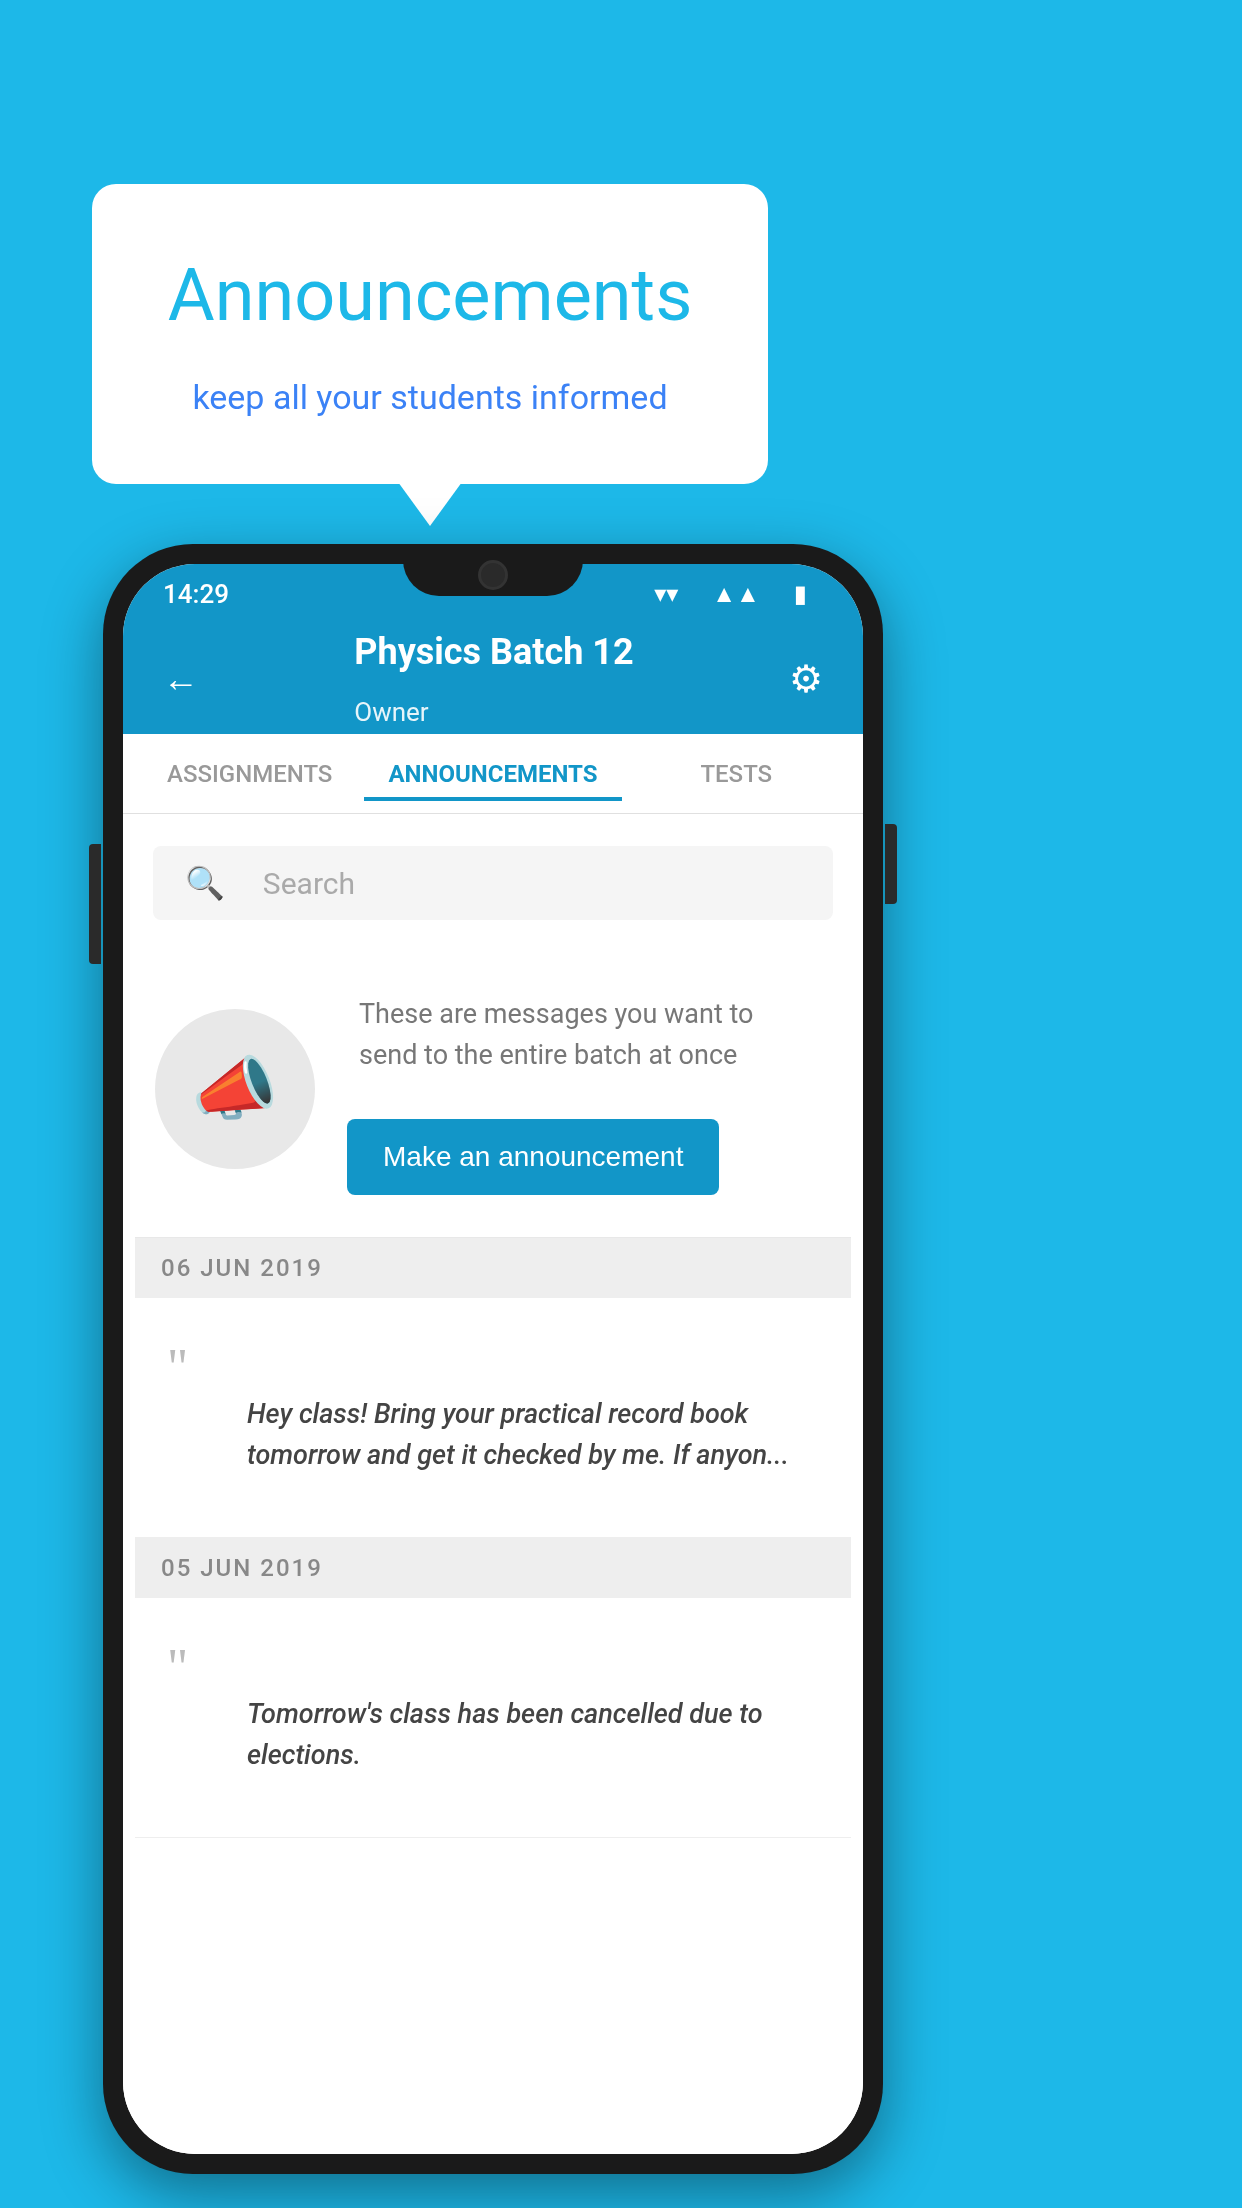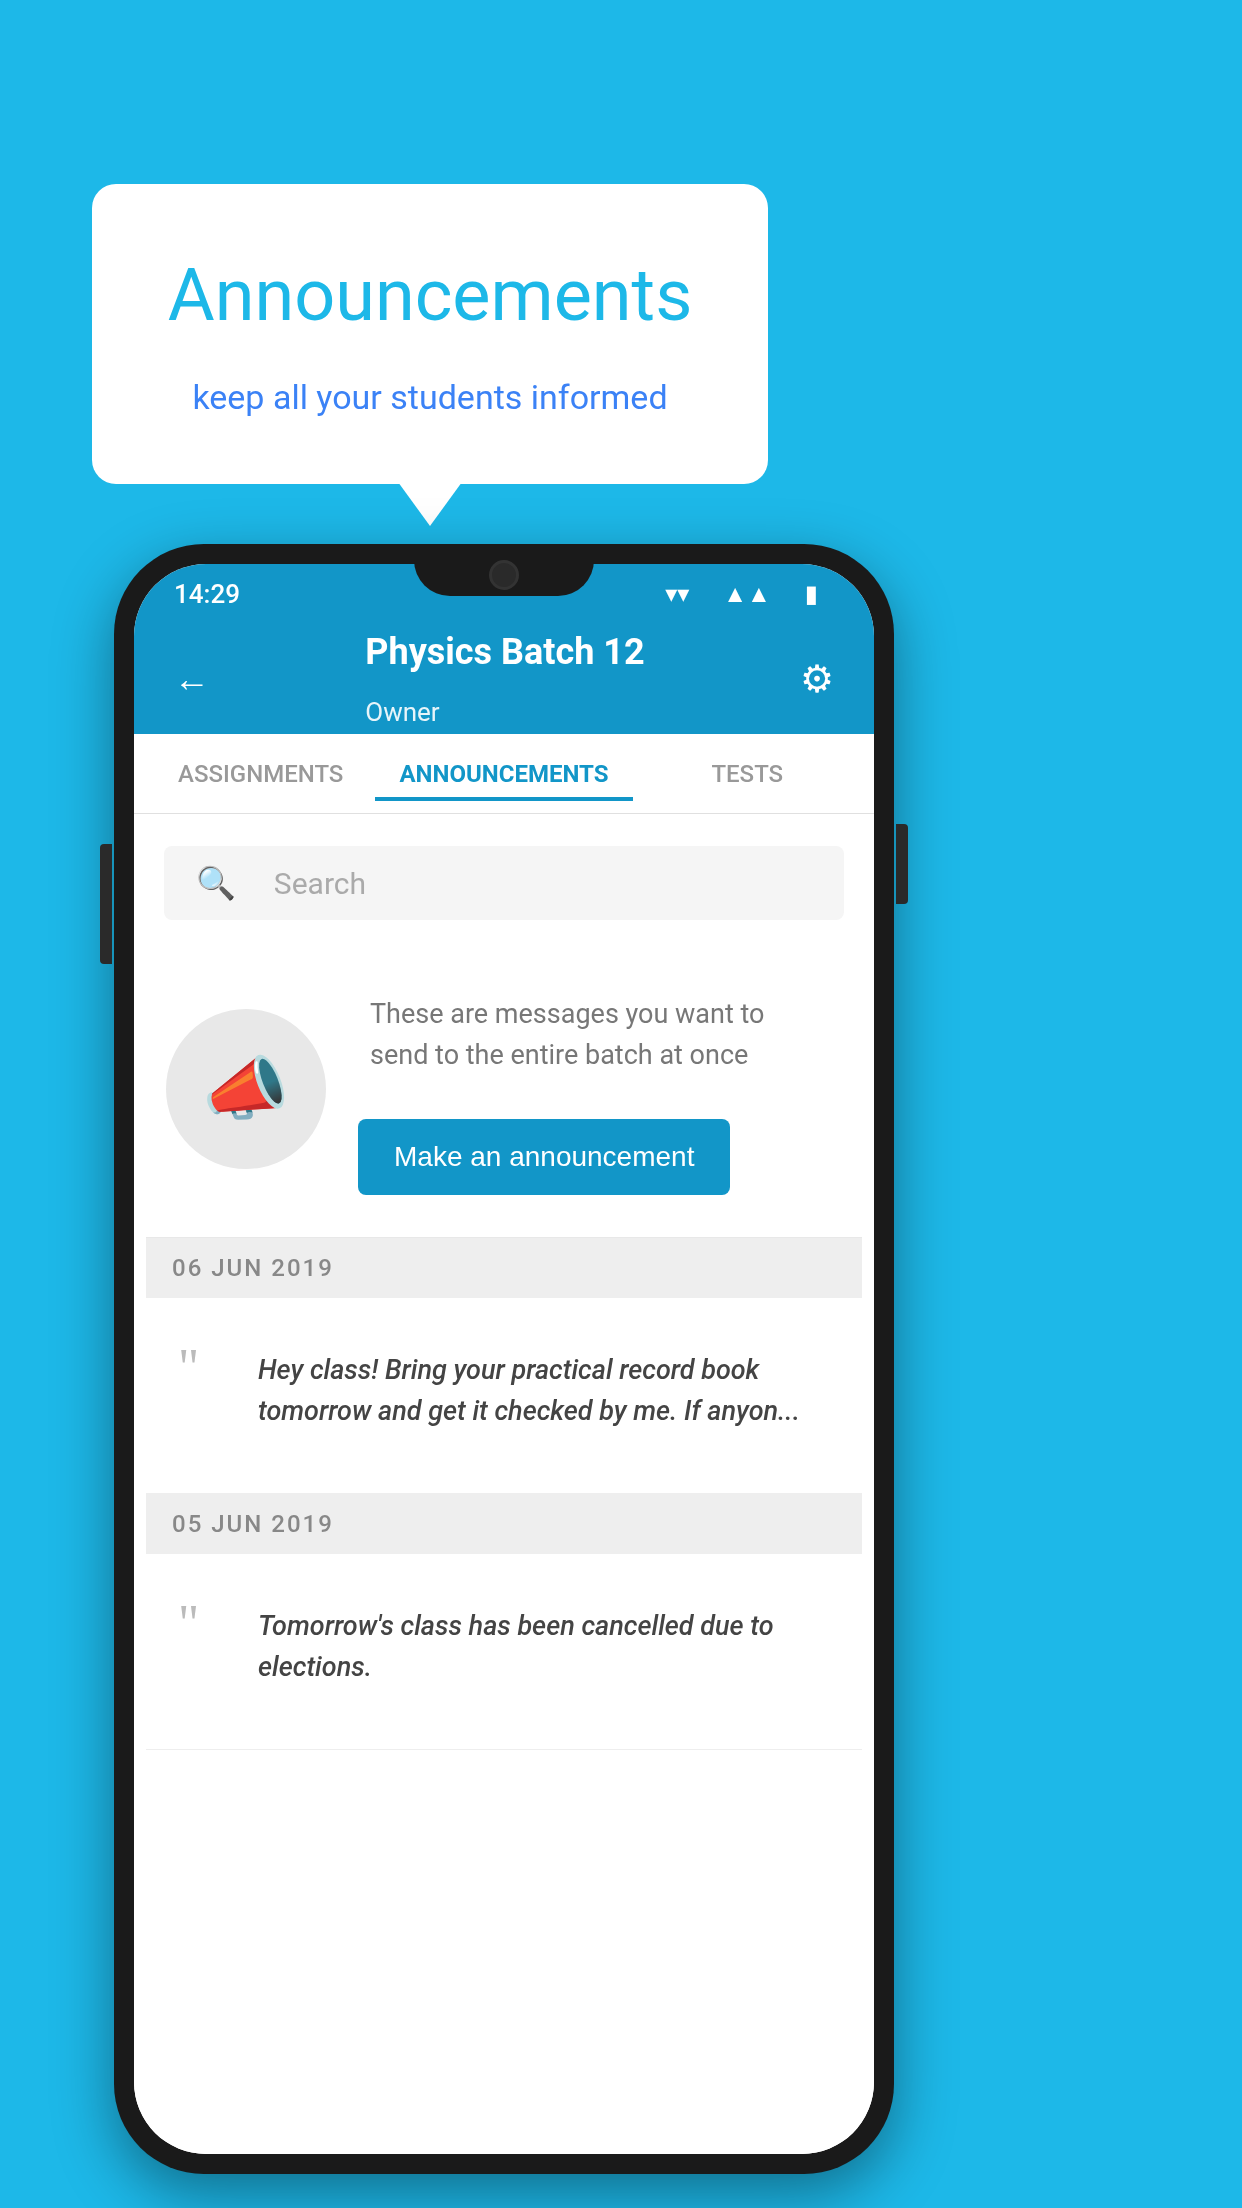--- a/index.html
+++ b/index.html
@@ -54,21 +54,21 @@
       font-size: 34px;
       color: #3b82f6;
       text-align: center;
       font-weight: 400;
     }
 
     
     .phone-wrapper {
       position: absolute;
       top: 520px;
-      left: 90px;
+      left: 79px;
       width: 928px;
       height: 1630px;
     }
 
     .phone-outer {
       width: 780px;
       height: 1630px;
       background: #1a1a1a;
       border-radius: 90px;
       position: relative;
@@ -352,20 +352,21 @@
       font-size: 52px;
       color: #bbb;
       font-family: Georgia, serif;
       line-height: 1;
       margin-top: 4px;
       min-width: 50px;
     }
 
     .announcement-content {
       flex: 1;
+      margin-top: 44px;
     }
 
     .announcement-message {
       font-size: 27px;
       color: #444;
       font-style: italic;
       line-height: 1.5;
       margin-bottom: 10px;
       font-weight: 500;
     }

